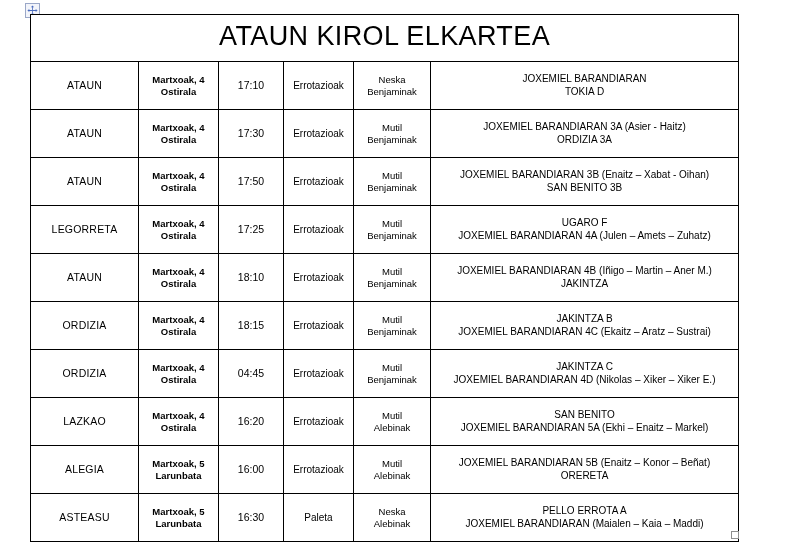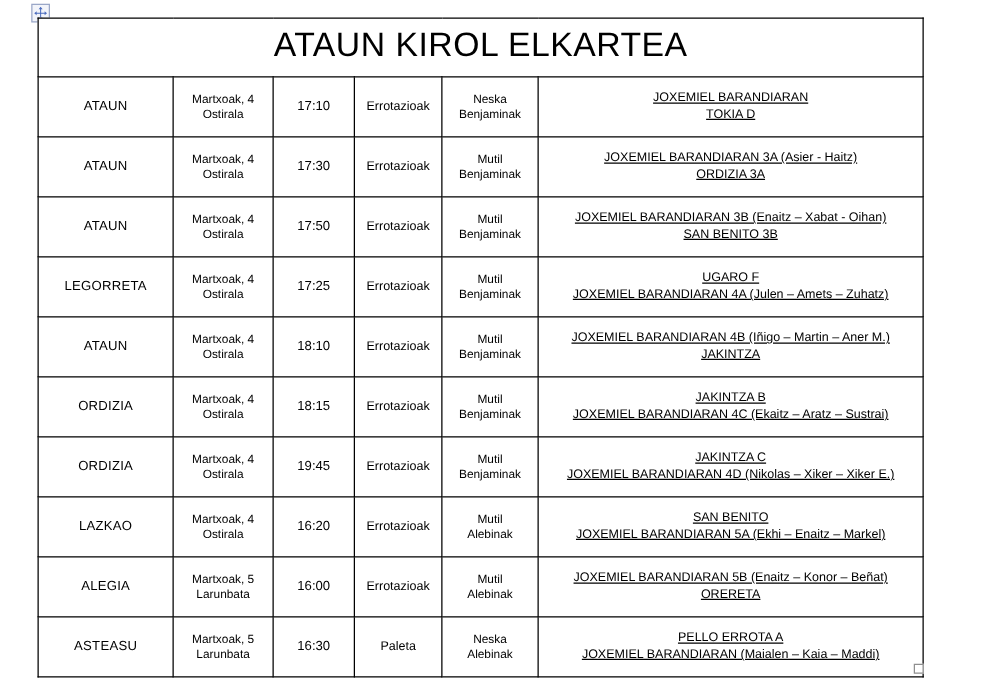--- a/index.html
+++ b/index.html
@@ -93,25 +93,25 @@
     font-size: 13px;
     padding: 2px 2px 3px 2px;
   }
 
   
   tr.data-row td {
     height: 45px;
     font-size: 10px;
   }
   tr.data-row td.cell-tokia   { font-size: 10.5px; letter-spacing: 0.2px; }
-  tr.data-row td.cell-eguna   { font-size: 9.5px; }
+  tr.data-row td.cell-eguna   { font-size: 9.5px; font-weight: bold; }
   tr.data-row td.cell-ordua   { font-size: 10.5px; }
   tr.data-row td.cell-kirola  { font-size: 10px; }
   tr.data-row td.cell-maila   { font-size: 9.5px; }
-  tr.data-row td.cell-partida { font-size: 10px; text-decoration: underline; }
+  tr.data-row td.cell-partida { font-size: 10px; }
 
   .two-line > span { display: block; }
   .line-2 { margin-top: 1px; }
 </style>
 </head>
 <body>
 
 <div id="move-handle">
   <span>
     <svg width="11" height="11" viewBox="0 0 11 11">
@@ -235,21 +235,21 @@
             <span>JAKINTZA B</span>
             <span class="line-2">JOXEMIEL BARANDIARAN 4C (Ekaitz – Aratz – Sustrai)</span>
           </td>
       </tr>
       <tr class="data-row">
         <td class="cell-tokia">ORDIZIA</td>
         <td class="cell-eguna two-line">
             <span>Martxoak, 4</span>
             <span class="line-2">Ostirala</span>
           </td>
-        <td class="cell-ordua">19:45</td>
+        <td class="cell-ordua">04:45</td>
         <td class="cell-kirola">Errotazioak</td>
         <td class="cell-maila two-line">
             <span>Mutil</span>
             <span class="line-2">Benjaminak</span>
           </td>
         <td class="cell-partida two-line">
             <span>JAKINTZA C</span>
             <span class="line-2">JOXEMIEL BARANDIARAN 4D (Nikolas – Xiker – Xiker E.)</span>
           </td>
       </tr>

